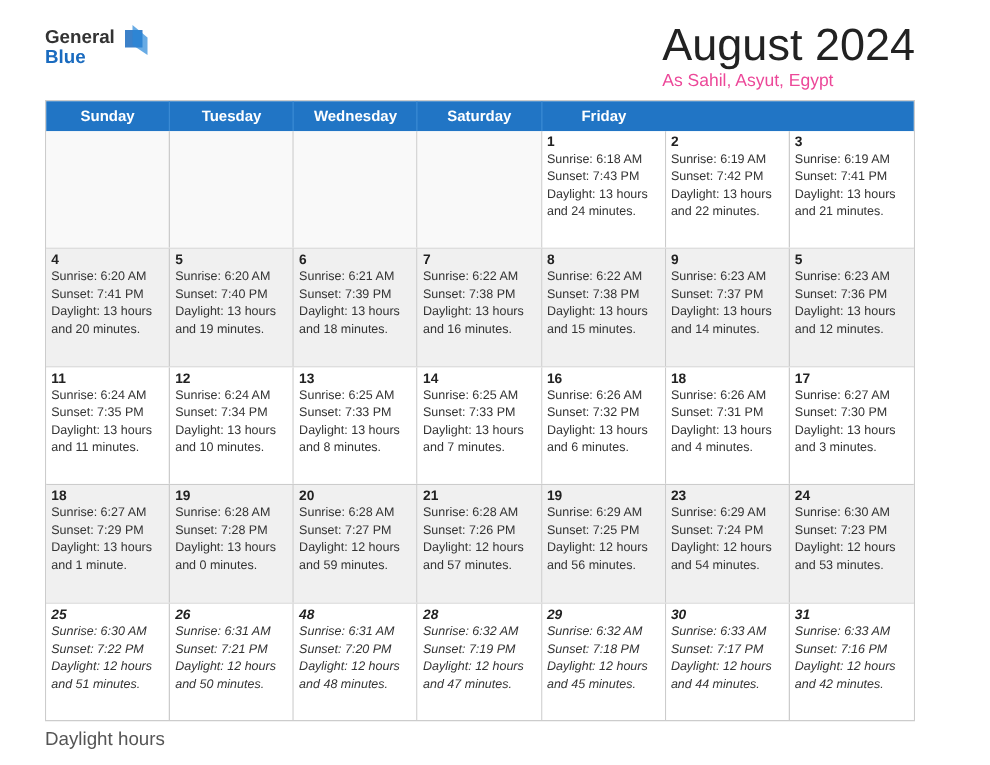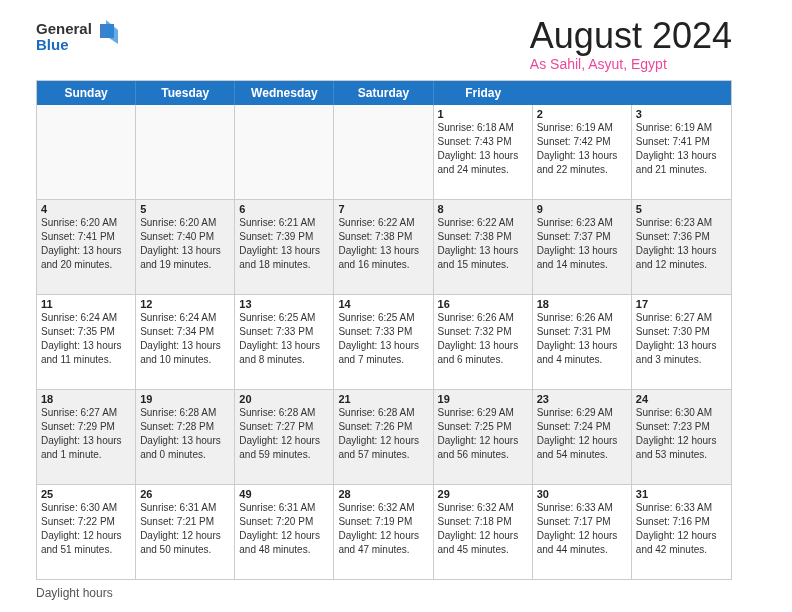--- a/index.html
+++ b/index.html
@@ -65,21 +65,21 @@
       flex: 1;
       display: flex;
       flex-direction: column;
     }
     .cal-week {
       display: grid;
       grid-template-columns: repeat(7, 1fr);
       flex: 1;
       border-bottom: 1px solid #ccc;
     }
-    .cal-week:last-child { border-bottom: none; }
+    .cal-week:last-child { border-bottom: none; font-style: italic; }
     .cal-cell {
       border-right: 1px solid #ccc;
       padding: 3px 4px;
       font-size: 9.5px;
       color: #333;
       background: #fff;
       vertical-align: top;
       min-height: 0;
     }
     .cal-cell:last-child { border-right: none; }
@@ -92,21 +92,21 @@
       display: block;
       margin-bottom: 1px;
     }
     .day-info {
       font-size: 10px;
       color: #333;
       line-height: 1.4;
     }
     .footer {
       margin-top: 6px;
-      font-size: 12px;
+      font-size: 15px;
       color: #555;
       text-align: left;
     }
   </style>
 </head>
 <body>
 
 <div class="page">
   <div class="header">
     <div class="logo">
@@ -245,21 +245,21 @@
         <div class="cal-week">
           <div class="cal-cell">
             <span class="day-num">25</span>
             <div class="day-info">Sunrise: 6:30 AM<br>Sunset: 7:22 PM<br>Daylight: 12 hours<br>and 51 minutes.</div>
           </div>
           <div class="cal-cell">
             <span class="day-num">26</span>
             <div class="day-info">Sunrise: 6:31 AM<br>Sunset: 7:21 PM<br>Daylight: 12 hours<br>and 50 minutes.</div>
           </div>
           <div class="cal-cell">
-            <span class="day-num">49</span>
+            <span class="day-num">48</span>
             <div class="day-info">Sunrise: 6:31 AM<br>Sunset: 7:20 PM<br>Daylight: 12 hours<br>and 48 minutes.</div>
           </div>
           <div class="cal-cell">
             <span class="day-num">28</span>
             <div class="day-info">Sunrise: 6:32 AM<br>Sunset: 7:19 PM<br>Daylight: 12 hours<br>and 47 minutes.</div>
           </div>
           <div class="cal-cell">
             <span class="day-num">29</span>
             <div class="day-info">Sunrise: 6:32 AM<br>Sunset: 7:18 PM<br>Daylight: 12 hours<br>and 45 minutes.</div>
           </div>

